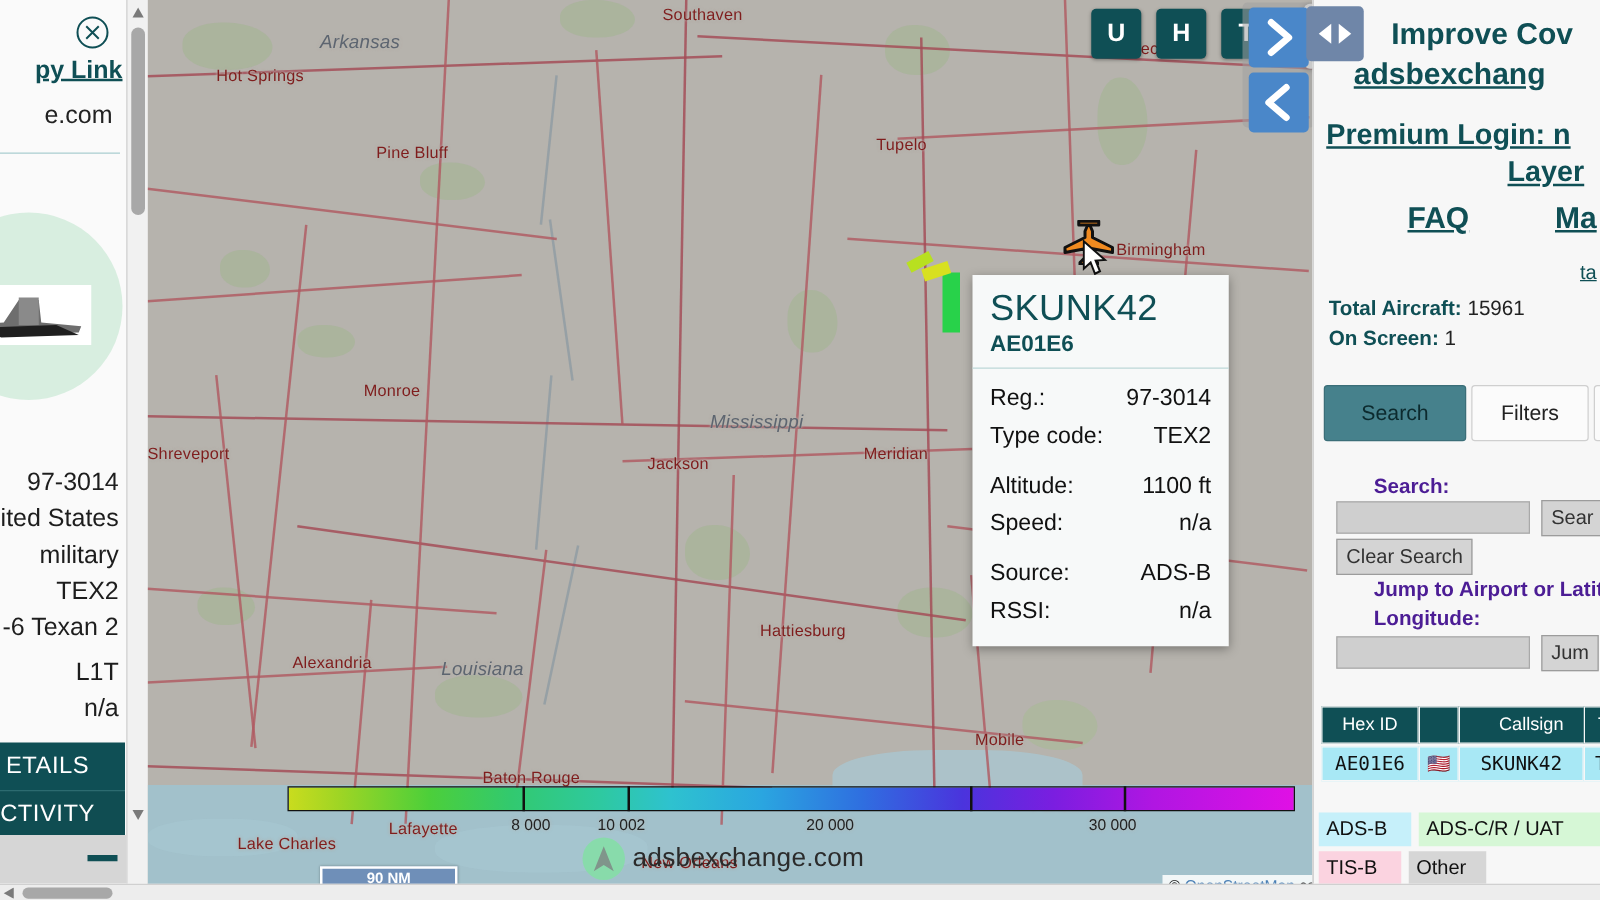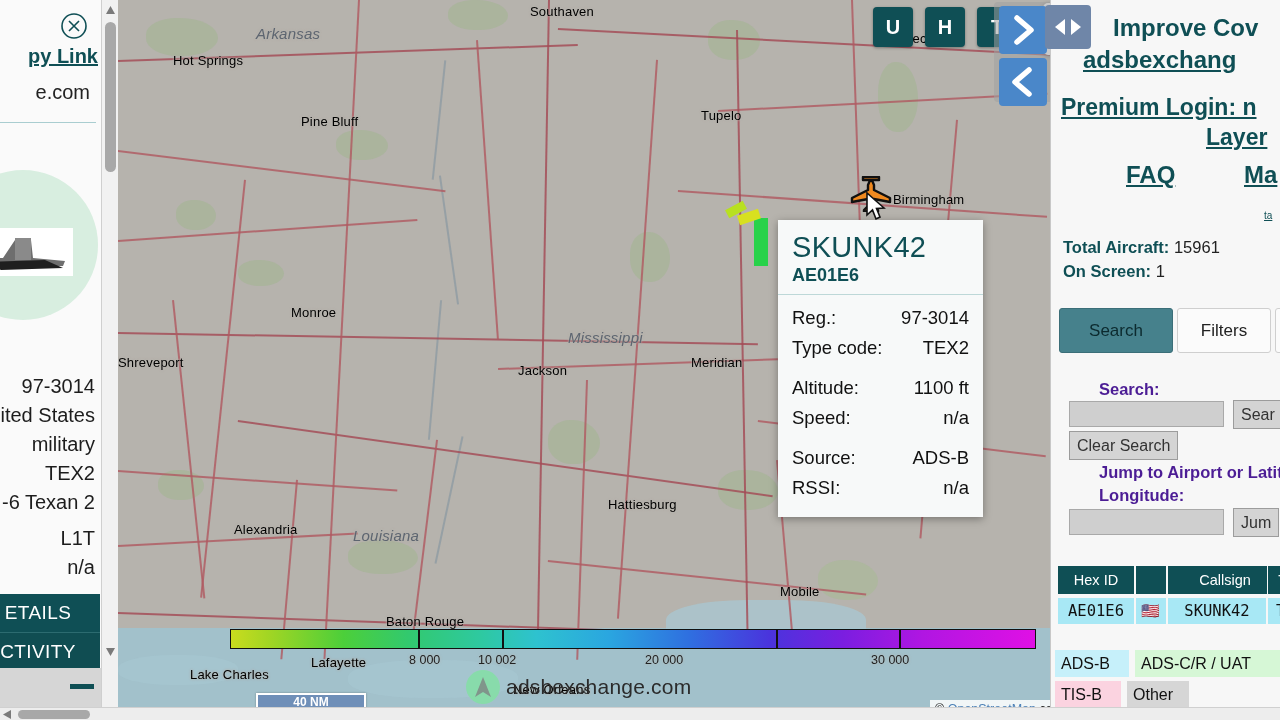--- a/index.html
+++ b/index.html
@@ -20,21 +20,21 @@
   .water { position: absolute; background: #a8c9d4; opacity: .85; }
   .road { position: absolute; background: #b05a62; opacity: .82; transform-origin: 0 0; height: 1.5px; }
   .road.major { height: 2.2px; background: #a34a55; }
   .river { position: absolute; background: #8f9ba3; width: 2px; opacity:.8; }
   .maplabel {
     position: absolute; color: #4a4a4a; font-size: 12.5px; white-space: nowrap;
     text-shadow: 0 0 3px rgba(182,179,173,.95), 0 0 2px rgba(182,179,173,.95);
     letter-spacing: .2px;
   }
   .maplabel.state { font-style: italic; font-size: 15px; color: #5d6570; }
-  .maplabel.city { font-size: 13px; color: #000000; }
+  .maplabel.city { font-size: 13px; color: #7f1d1d; }
 
   
   .mbtn {
     position: absolute; background: #0f4f55; color: #fff; font-weight: bold;
     display: flex; align-items: center; justify-content: center;
     border-radius: 4px; font-size: 20px; cursor: pointer;
     box-shadow: 0 1px 3px rgba(0,0,0,.35);
   }
   .layers-btn {
     position: absolute; left: 925px; top: 3px; width: 52px; height: 52px;
@@ -358,21 +358,21 @@
         <div class="alttick" style="left: 658px;"></div>
         <div class="alttick" style="left: 781px;"></div>
       </div>
     <div id="alt-labels">
         <div class="altlabel" style="left: 291px;">8 000</div>
         <div class="altlabel" style="left: 360px;">10 002</div>
         <div class="altlabel" style="left: 527px;">20 000</div>
         <div class="altlabel" style="left: 753px;">30 000</div>
       </div>
 
-    <div id="scalebar">40 NM</div>
+    <div id="scalebar">90 NM</div>
 
     <div id="brandlogo">
       <span class="dot">
         <svg width="20" height="22" viewBox="0 0 20 22">
           <path d="M10 1 L18 21 L10 16 L2 21 Z" fill="#7a8d80"></path>
         </svg>
       </span>
       <span class="txt">adsbexchange.com</span>
     </div>
 
@@ -432,21 +432,21 @@
     </svg>
   </div>
 
   <div id="rightpanel">
     <div class="rp-head" style="left:62px;top:14px;font-size:24px;">Improve Cov</div>
     <div class="rp-head rp-link" style="left:32px;top:46px;font-size:24px;">adsbexchang</div>
     <div class="rp-head rp-link" style="left:10px;top:94px;font-size:23px;">Premium Login: n</div>
     <div class="rp-head rp-link" style="left:155px;top:124px;font-size:23px;">Layer</div>
     <div class="rp-head rp-link" style="left:75px;top:161px;font-size:24px;">FAQ</div>
     <div class="rp-head rp-link" style="left:193px;top:161px;font-size:24px;">Ma</div>
-    <div class="rp-link" style="position:absolute;left:213px;top:210px;font-size:10px;color:#0f4f55;">ta</div>
+    <div class="rp-link" style="position:absolute;left:213px;top:210px;font-size:16px;color:#0f4f55;">ta</div>
 
     <div id="rp-stats">
       <div>
         <span>Total Aircraft:</span>
         <span class="v">15961</span>
       </div>
       <div style="margin-top:5px;">
         <span>On Screen:</span>
         <span class="v">1</span>
       </div>

